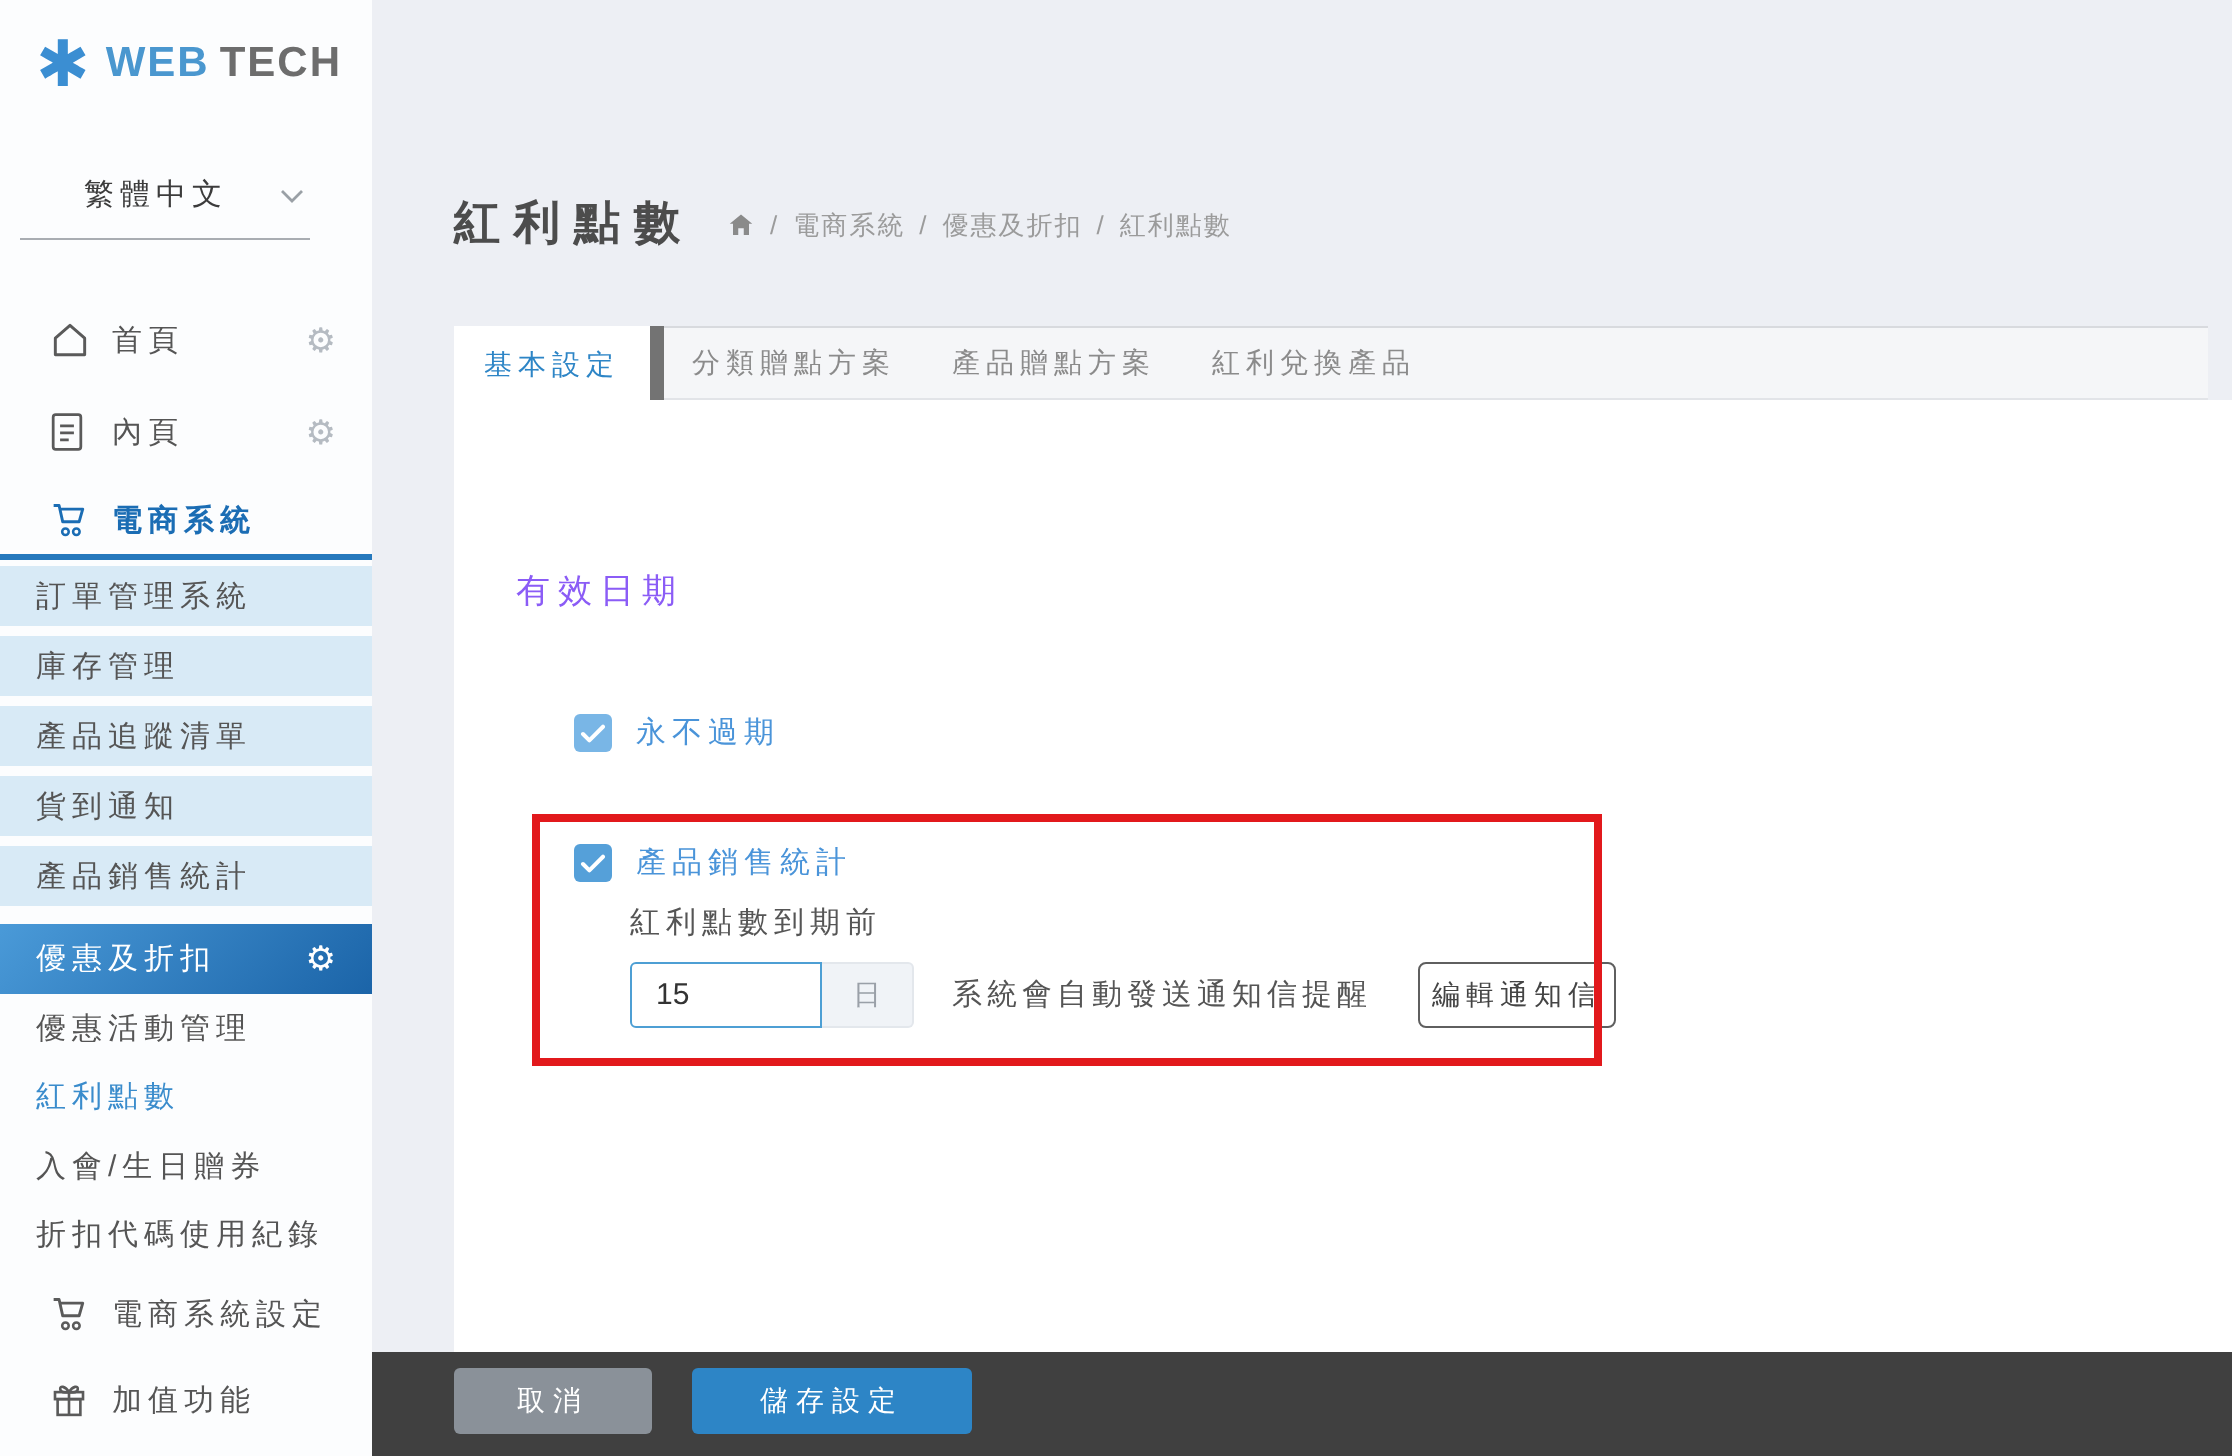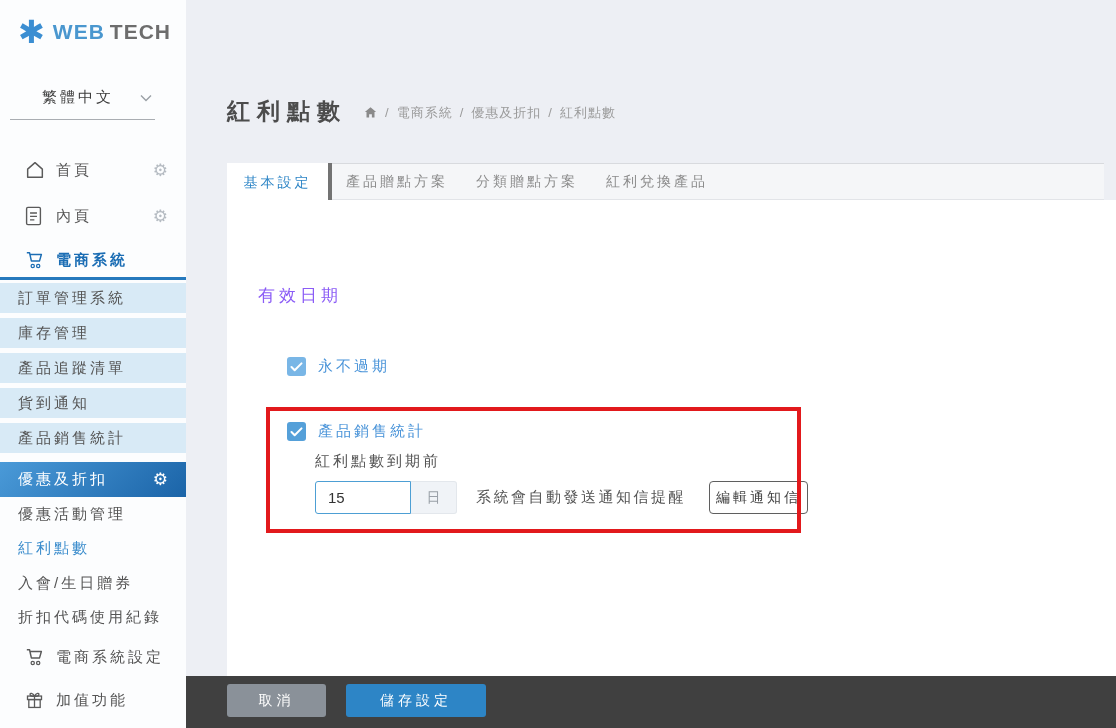--- a/index.html
+++ b/index.html
@@ -37,21 +37,21 @@
   .main { position:absolute; left:186px; top:0; right:0; height:728px; }
   .page-head { position:absolute; left:41px; top:98px; display:flex; align-items:flex-end; }
   .page-title { font-size:23px; font-weight:bold; color:#4c4c4c; letter-spacing:7px; line-height:1.2; }
   .breadcrumb { display:flex; align-items:center; margin-left:16px; margin-bottom:4px; font-size:13px; color:#9b9b9b; letter-spacing:1px; }
   .breadcrumb .sep { margin:0 7px; color:#9b9b9b; }
   .breadcrumb .crumb { cursor:pointer; white-space:nowrap; }
   .bc-home { display:flex; }
 
   .tabbar { position:absolute; left:41px; right:12px; top:163px; height:37px; background:#f5f6f8; border-top:1px solid #d8dade; border-bottom:1px solid #e2e4e8; display:flex; }
   .tab { height:35px; display:flex; align-items:center; justify-content:center; font-size:14px; letter-spacing:3px; color:#8b8b8b; cursor:pointer; width:130px; white-space:nowrap; }
-  .tab.active { position:relative; top:-1px; height:39px; width:105px; background:#fff; color:#2d85c6; border-right:4px solid #737373; }
+  .tab.active { position:relative; top:-1px; height:39px; width:105px; background:#fff; color:#2d85c6; border-right:7px solid #737373; }
 
   .card { position:absolute; left:41px; right:0; top:200px; height:476px; background:#fff; }
   .section-title { position:absolute; left:31px; top:84px; font-size:17px; color:#8b5cf6; letter-spacing:4px; font-weight:normal;font-family:Liberation Mono, monospace; }
 
   .check-row { position:absolute; display:flex; align-items:center; cursor:pointer; }
   .checkbox { width:19px; height:19px; border-radius:3px; display:flex; align-items:center; justify-content:center; }
   .checkbox.c1 { background:#79b6e6; }
   .checkbox.c2 { background:#55a0d9; }
   .check-label { margin-left:12px; font-size:15px; color:#4a94d9; letter-spacing:3px; }
 
@@ -179,22 +179,22 @@
         <span class="crumb">電商系統</span>
         <span class="sep">/</span>
         <span class="crumb">優惠及折扣</span>
         <span class="sep">/</span>
         <span class="crumb">紅利點數</span>
       </div>
     </div>
 
     <div class="tabbar">
       <div class="tab active">基本設定</div>
+      <div class="tab">分類贈點方案</div>
       <div class="tab">產品贈點方案</div>
-      <div class="tab">分類贈點方案</div>
       <div class="tab">紅利兌換產品</div>
     </div>
 
     <div class="card">
 
       <h2 class="section-title">有效日期</h2>
 
       <div class="check-row" style="left:60px; top:157px;">
         <span class="checkbox c1">
           <svg width="13" height="10" viewBox="0 0 14 11">

